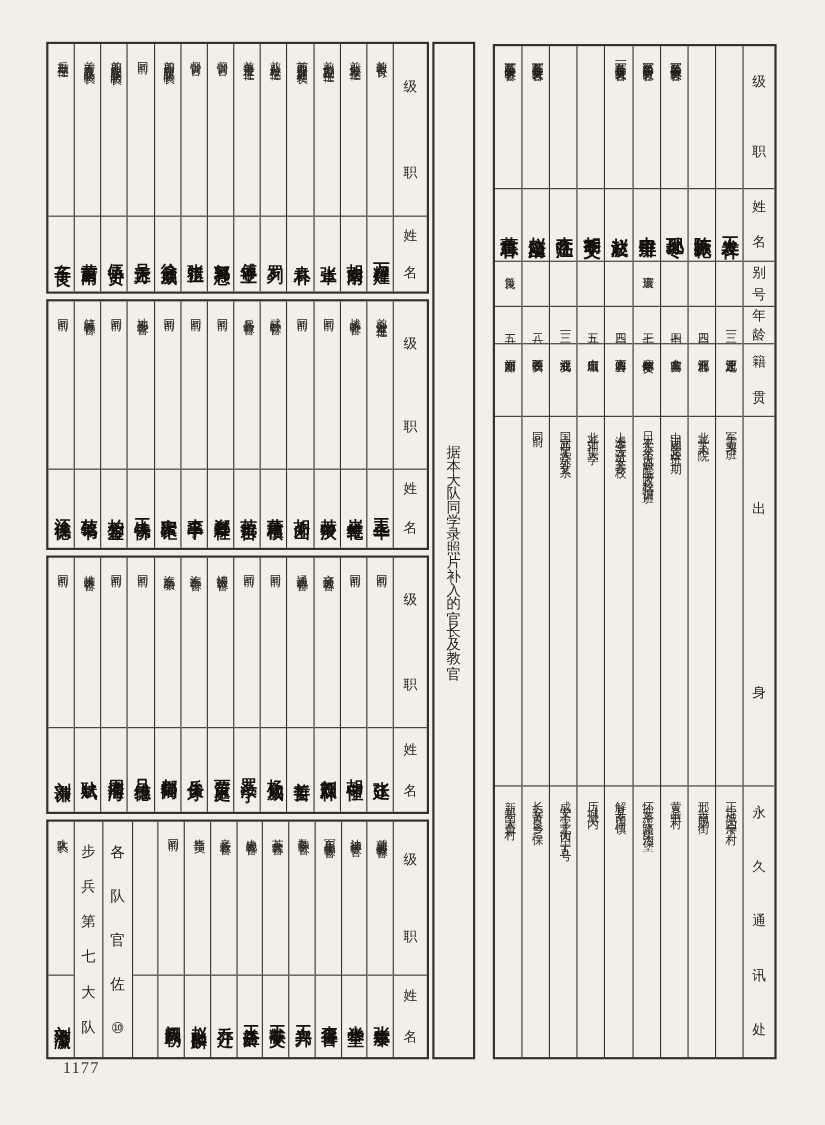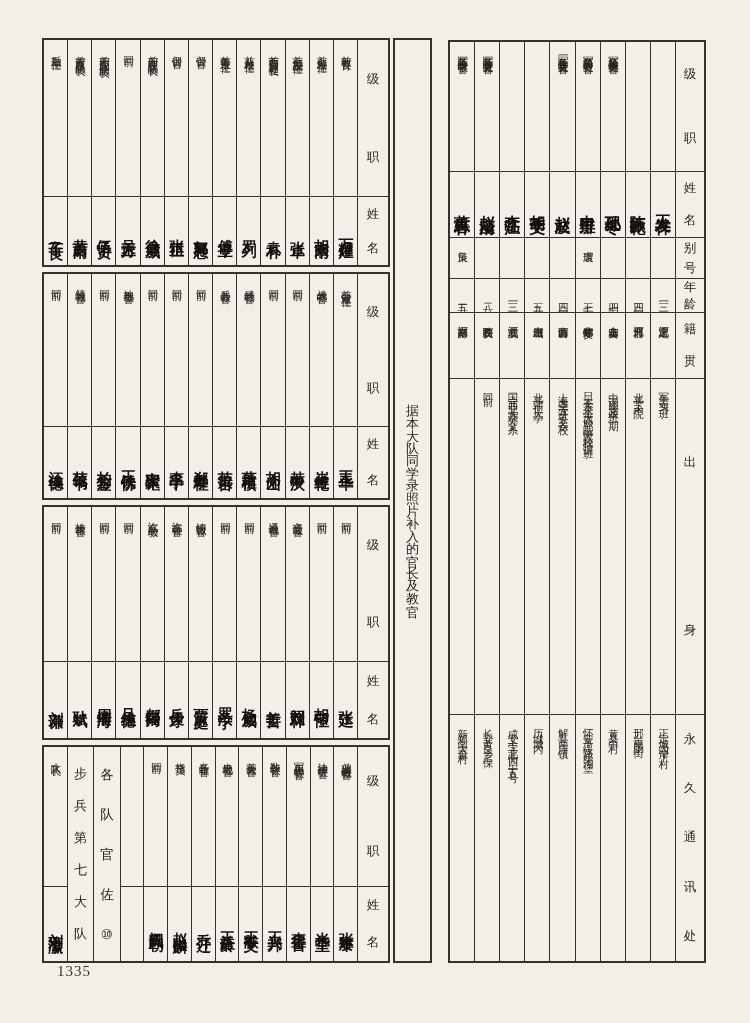--- a/index.html
+++ b/index.html
@@ -64,21 +64,21 @@
     font-family:"Liberation Serif","DejaVu Serif",serif;
   }
 </style>
 </head>
 <body>
 
 <div class="page" id="page">
   <div class="note-strip">
     <span class="vtext">据本大队同学录照片补入的官长及教官</span>
   </div>
-  <div class="page-number">1335</div>
+  <div class="page-number">1177</div>
 <div class="band" style="top: 38px; height: 229px;">
       <div class="col hcol">
         <div class="cell spread hlabel bb" style="height: 157px;">
           <span class="ch">级</span>
           <span class="ch">职</span>
         </div>
         <div class="cell spread hlabel grow">
           <span class="ch">姓</span>
           <span class="ch">名</span>
         </div>

